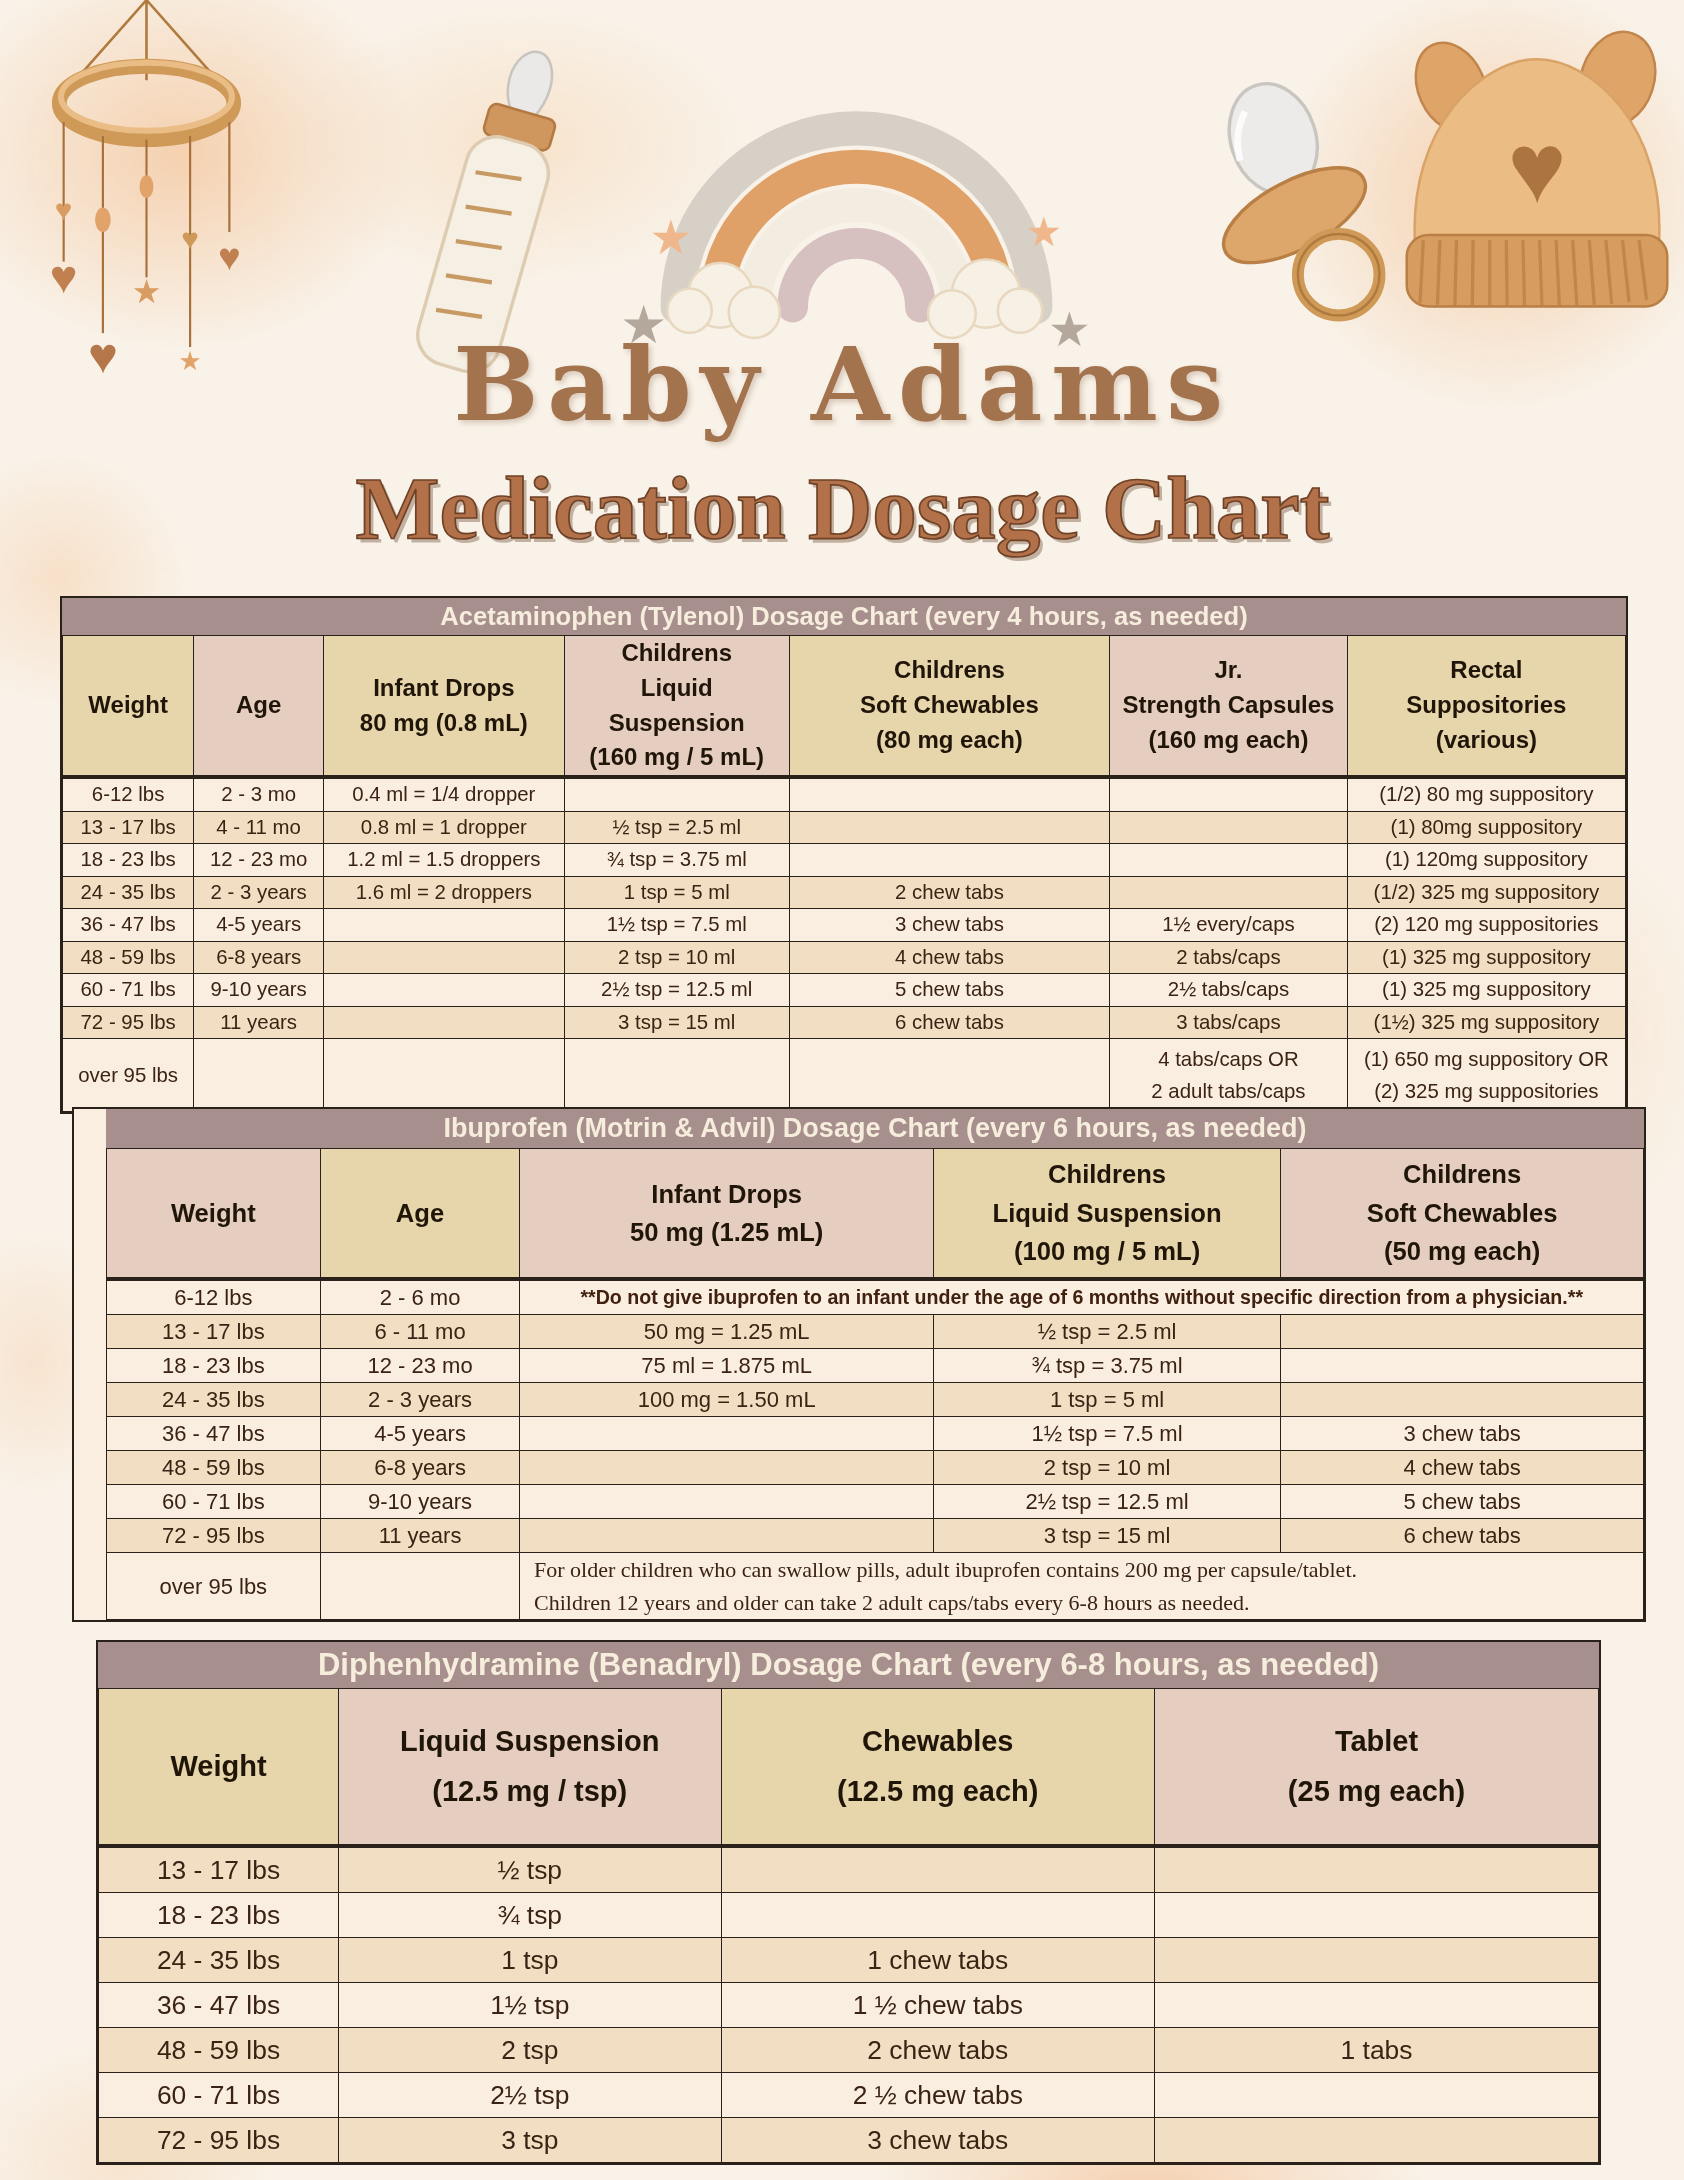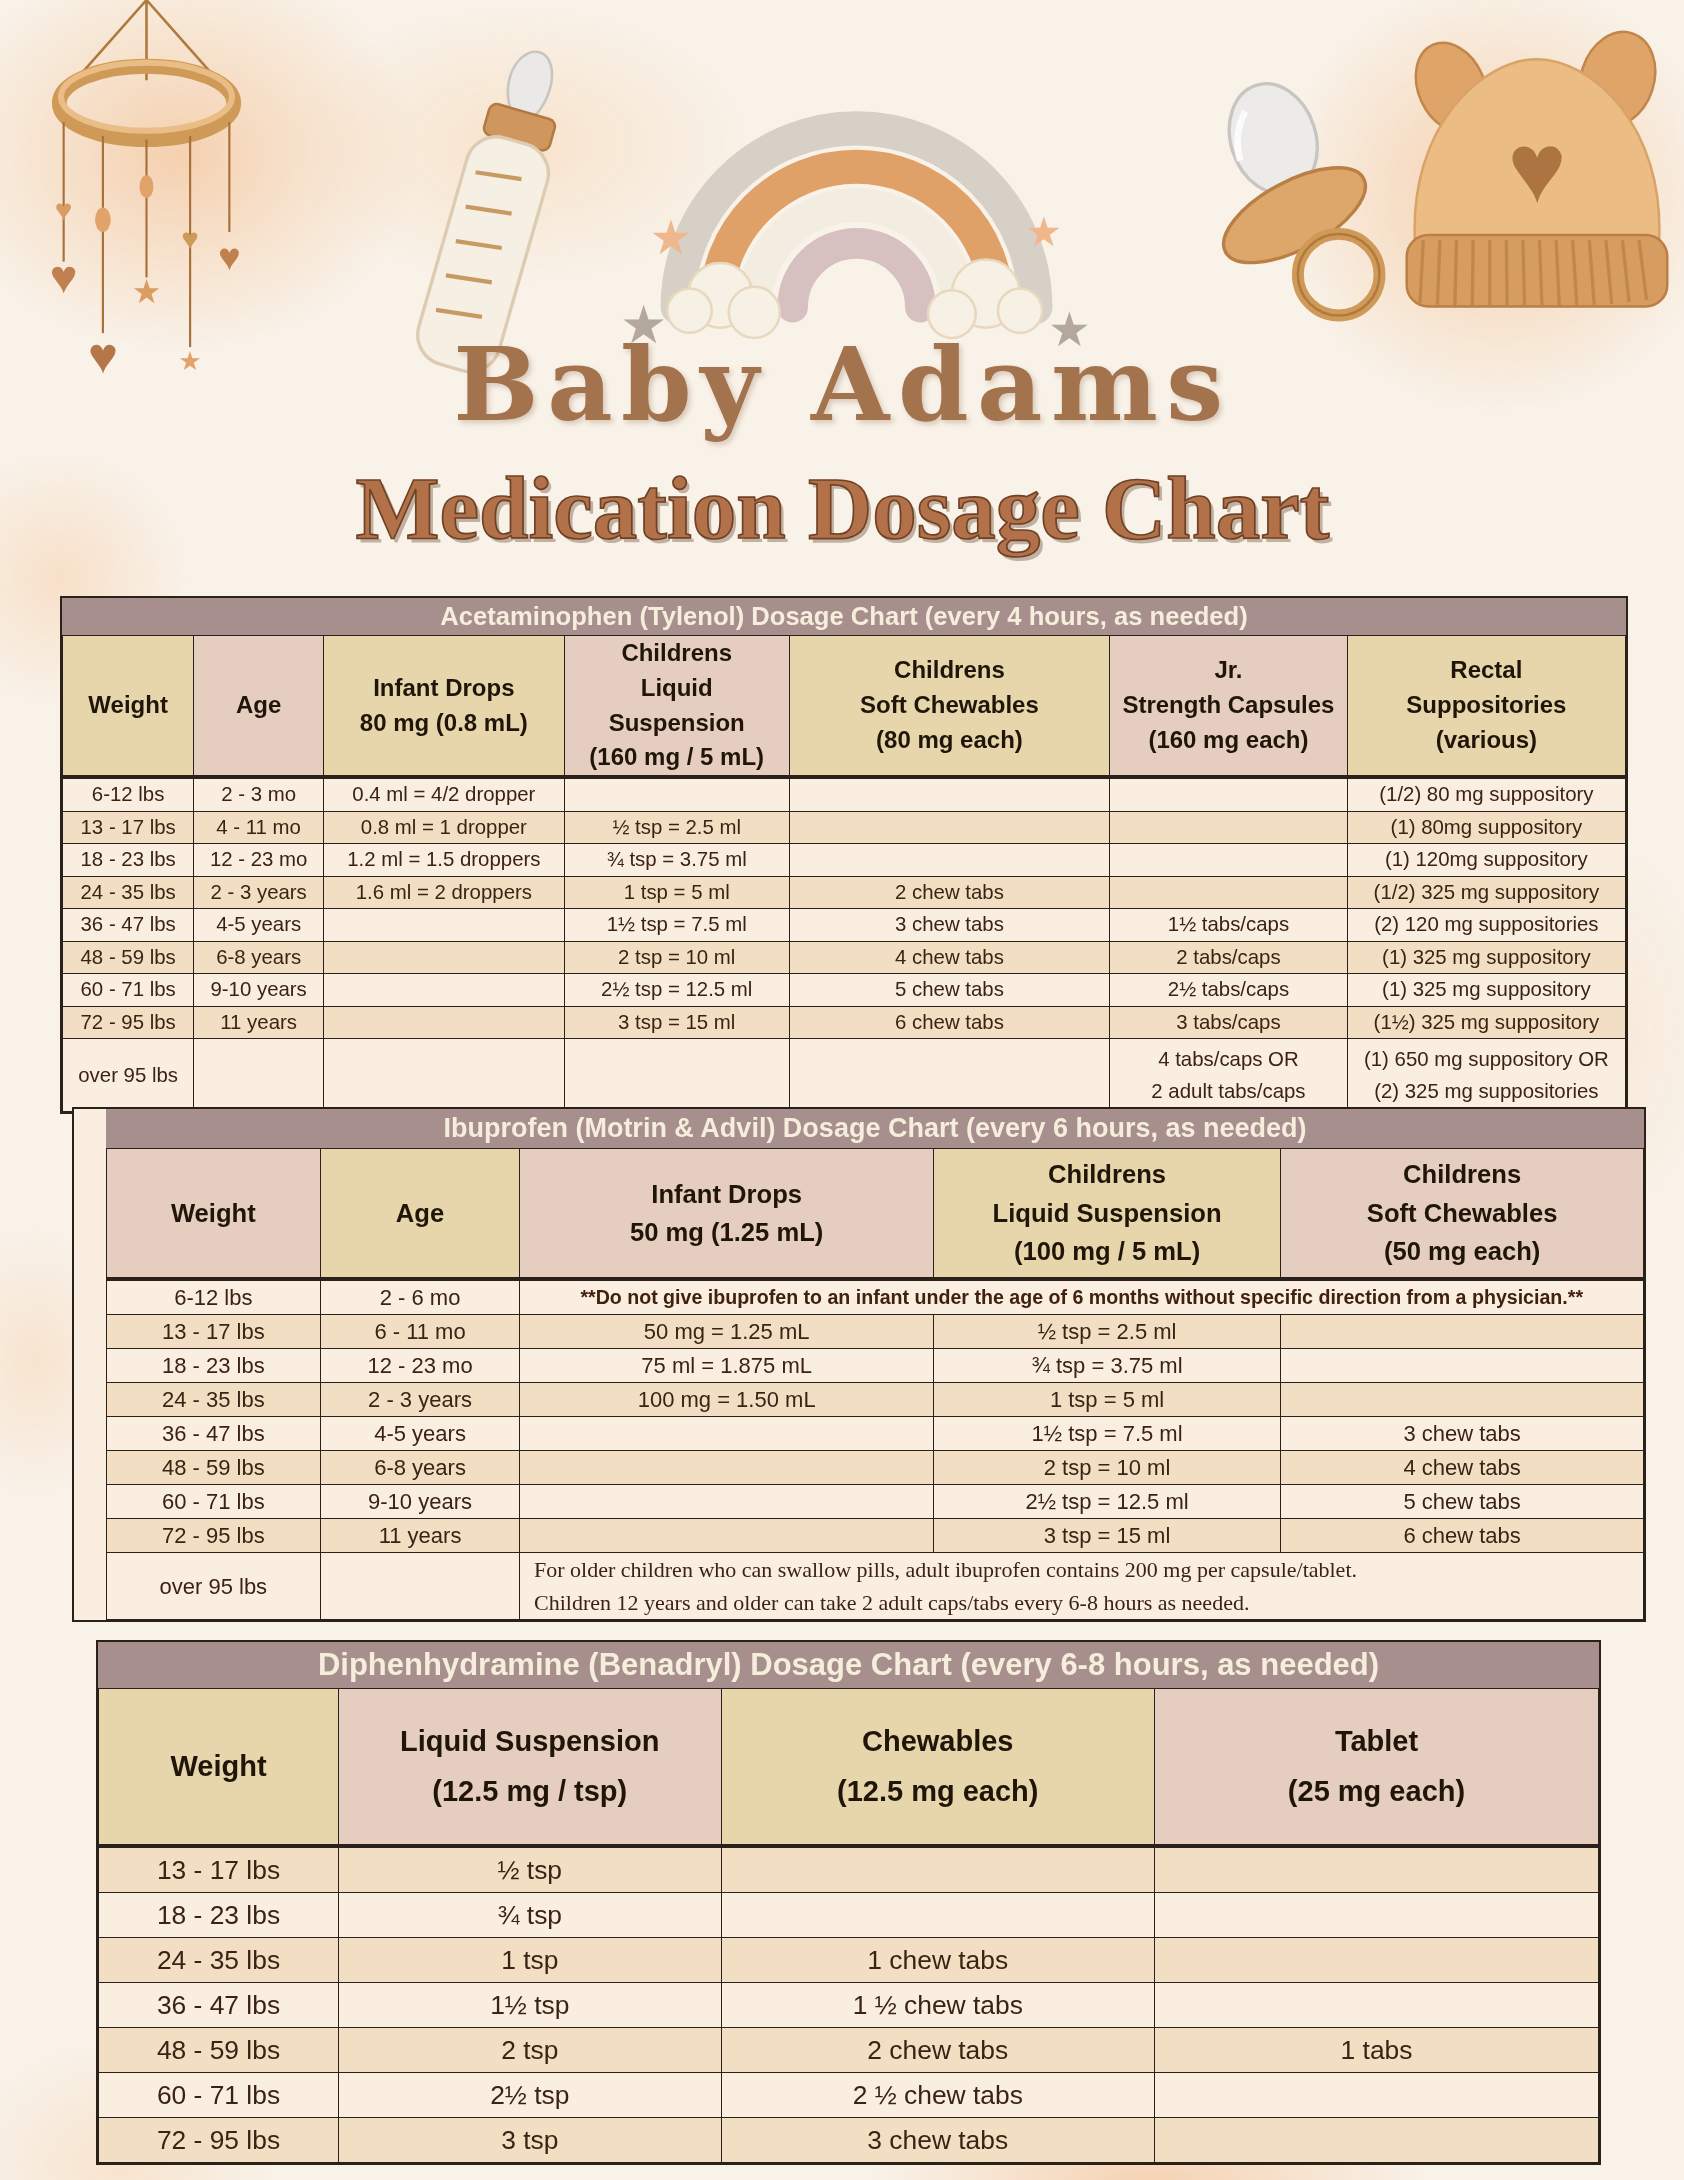--- a/index.html
+++ b/index.html
@@ -197,21 +197,21 @@
 (160 mg each)</th>
             <th class="tan">Rectal
 Suppositories
 (various)</th>
           </tr>
         </thead>
         <tbody>
           <tr class="light">
             <td>6-12 lbs</td>
             <td>2 - 3 mo</td>
-            <td>0.4 ml = 4/2 dropper</td>
+            <td>0.4 ml = 1/4 dropper</td>
             <td></td>
             <td></td>
             <td></td>
             <td>(1/2) 80 mg suppository</td>
           </tr>
           <tr class="tan">
             <td>13 - 17 lbs</td>
             <td>4 - 11 mo</td>
             <td>0.8 ml = 1 dropper</td>
             <td>½ tsp = 2.5 ml</td>
@@ -236,21 +236,21 @@
             <td>2 chew tabs</td>
             <td></td>
             <td>(1/2) 325 mg suppository</td>
           </tr>
           <tr class="light">
             <td>36 - 47 lbs</td>
             <td>4-5 years</td>
             <td></td>
             <td>1½ tsp = 7.5 ml</td>
             <td>3 chew tabs</td>
-            <td>1½ tabs/caps</td>
+            <td>1½ every/caps</td>
             <td>(2) 120 mg suppositories</td>
           </tr>
           <tr class="tan">
             <td>48 - 59 lbs</td>
             <td>6-8 years</td>
             <td></td>
             <td>2 tsp = 10 ml</td>
             <td>4 chew tabs</td>
             <td>2 tabs/caps</td>
             <td>(1) 325 mg suppository</td>

